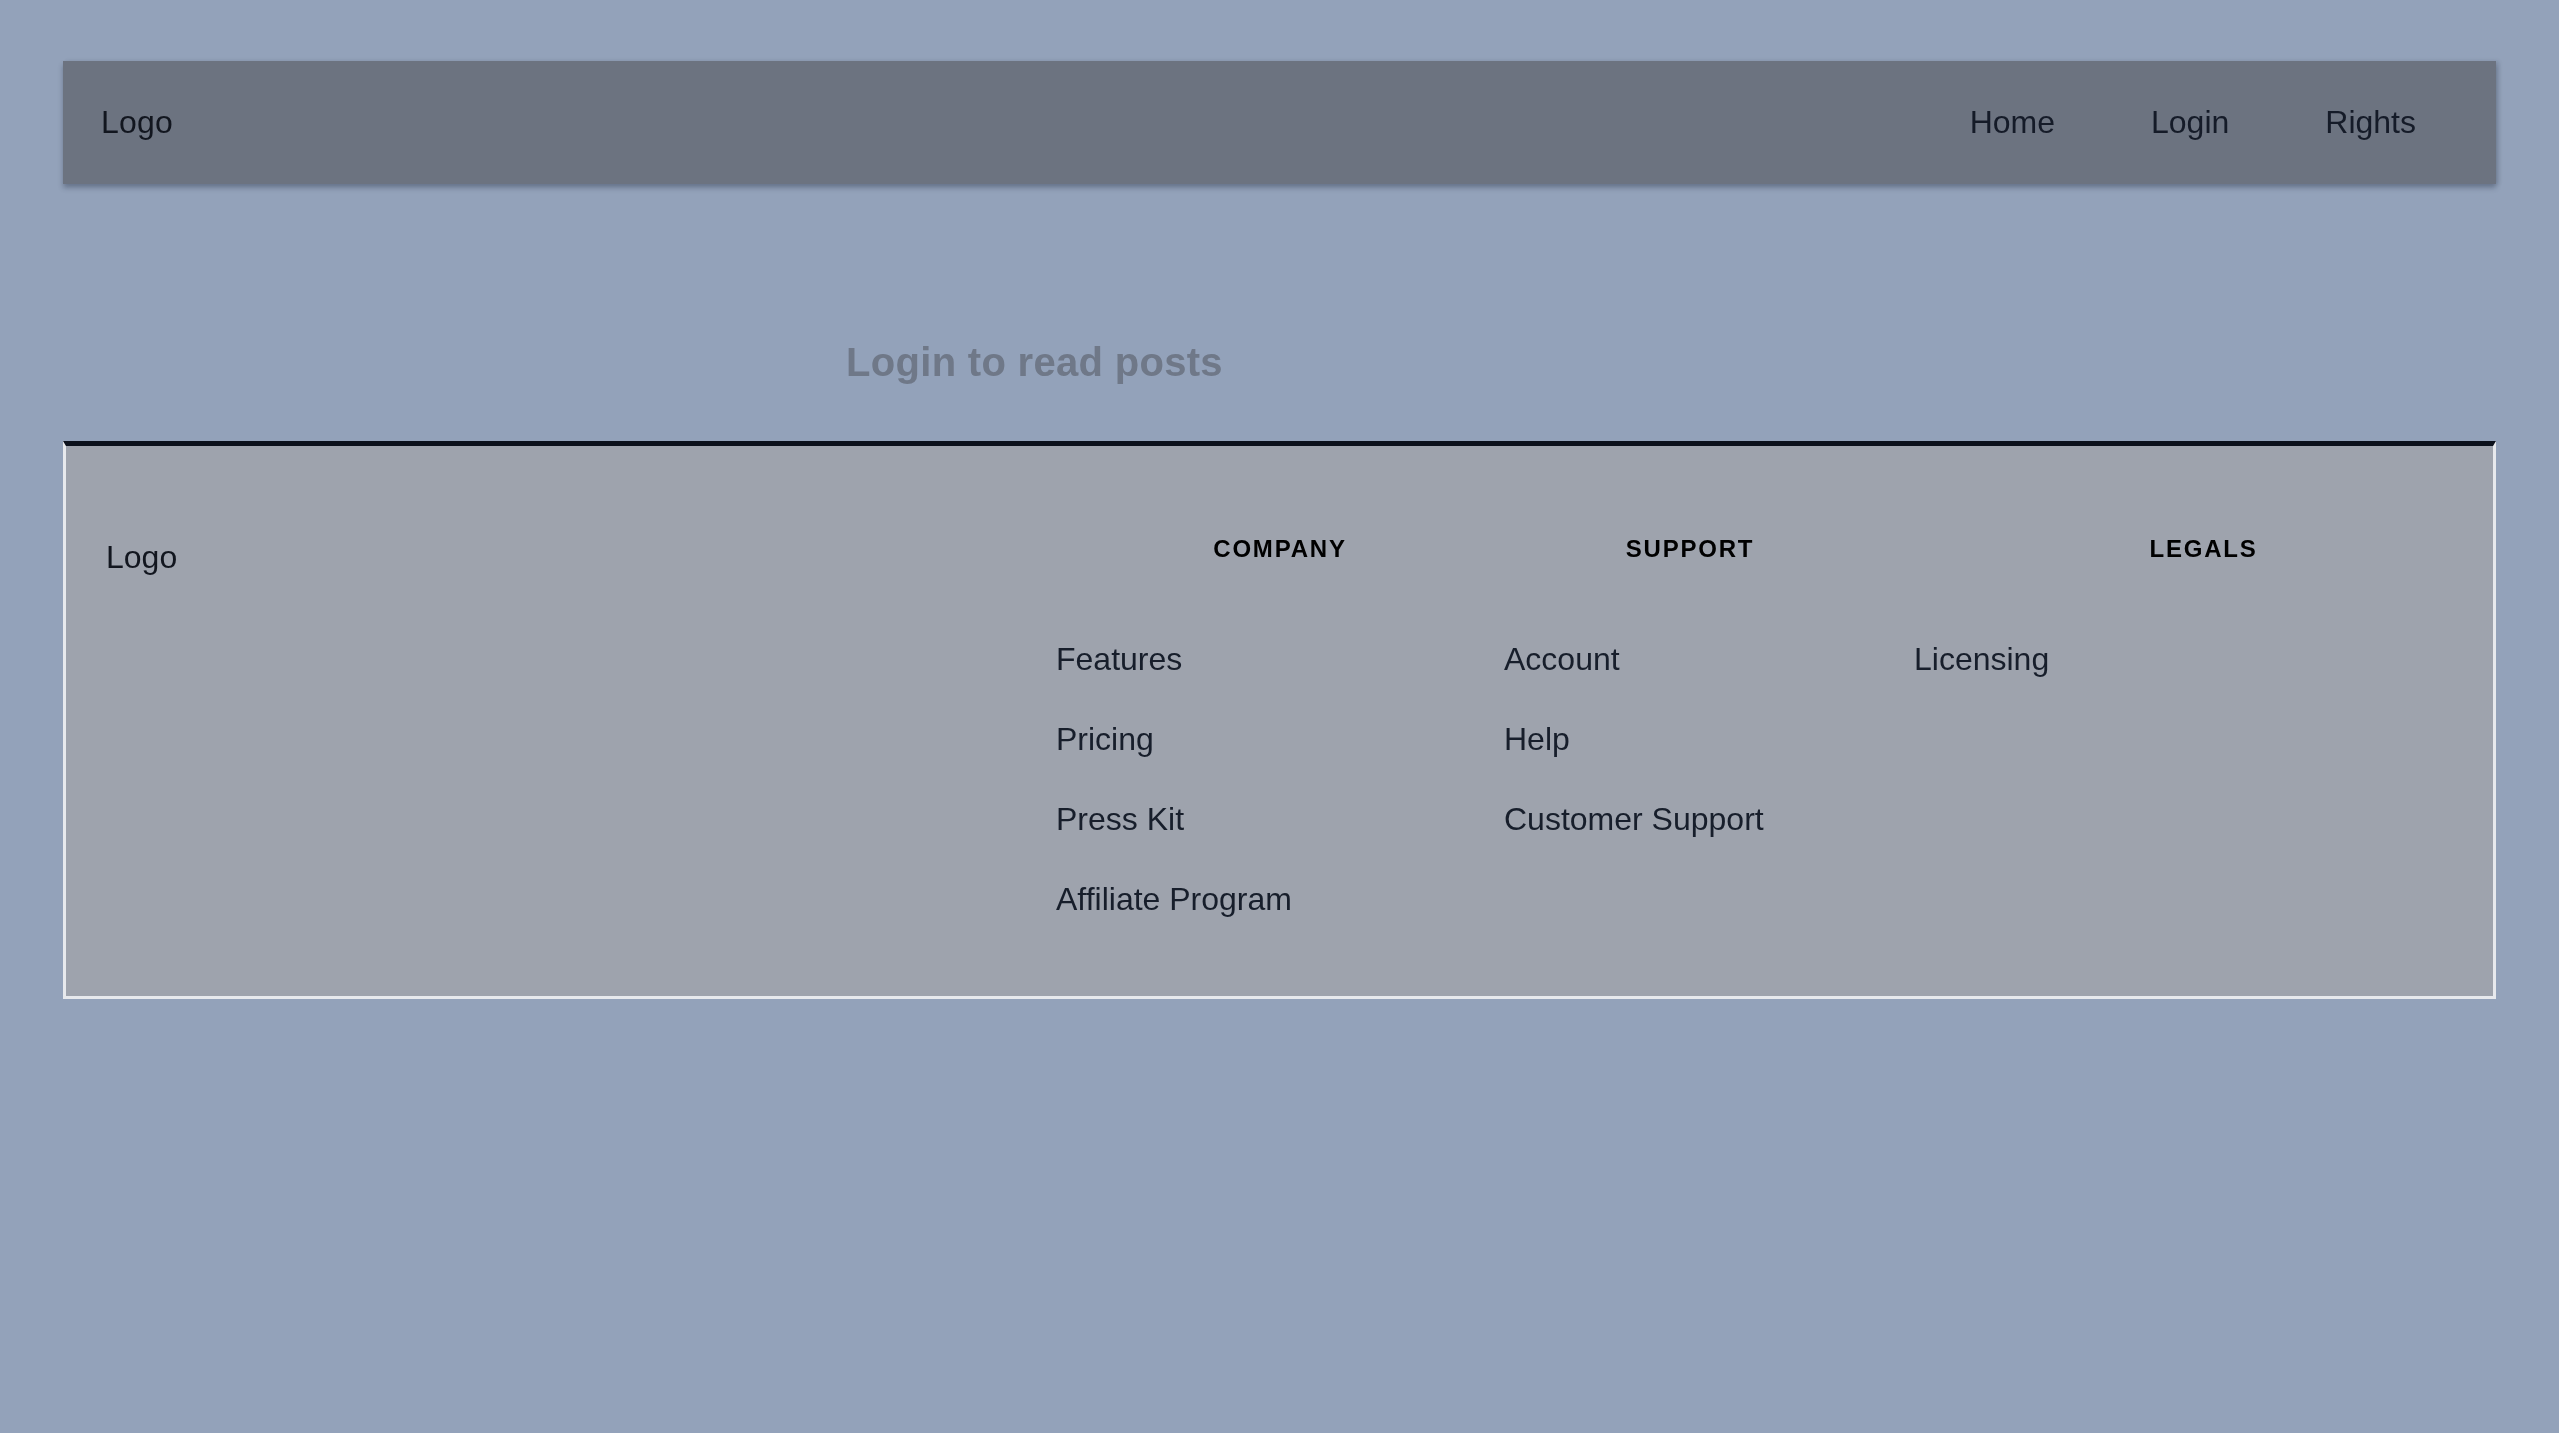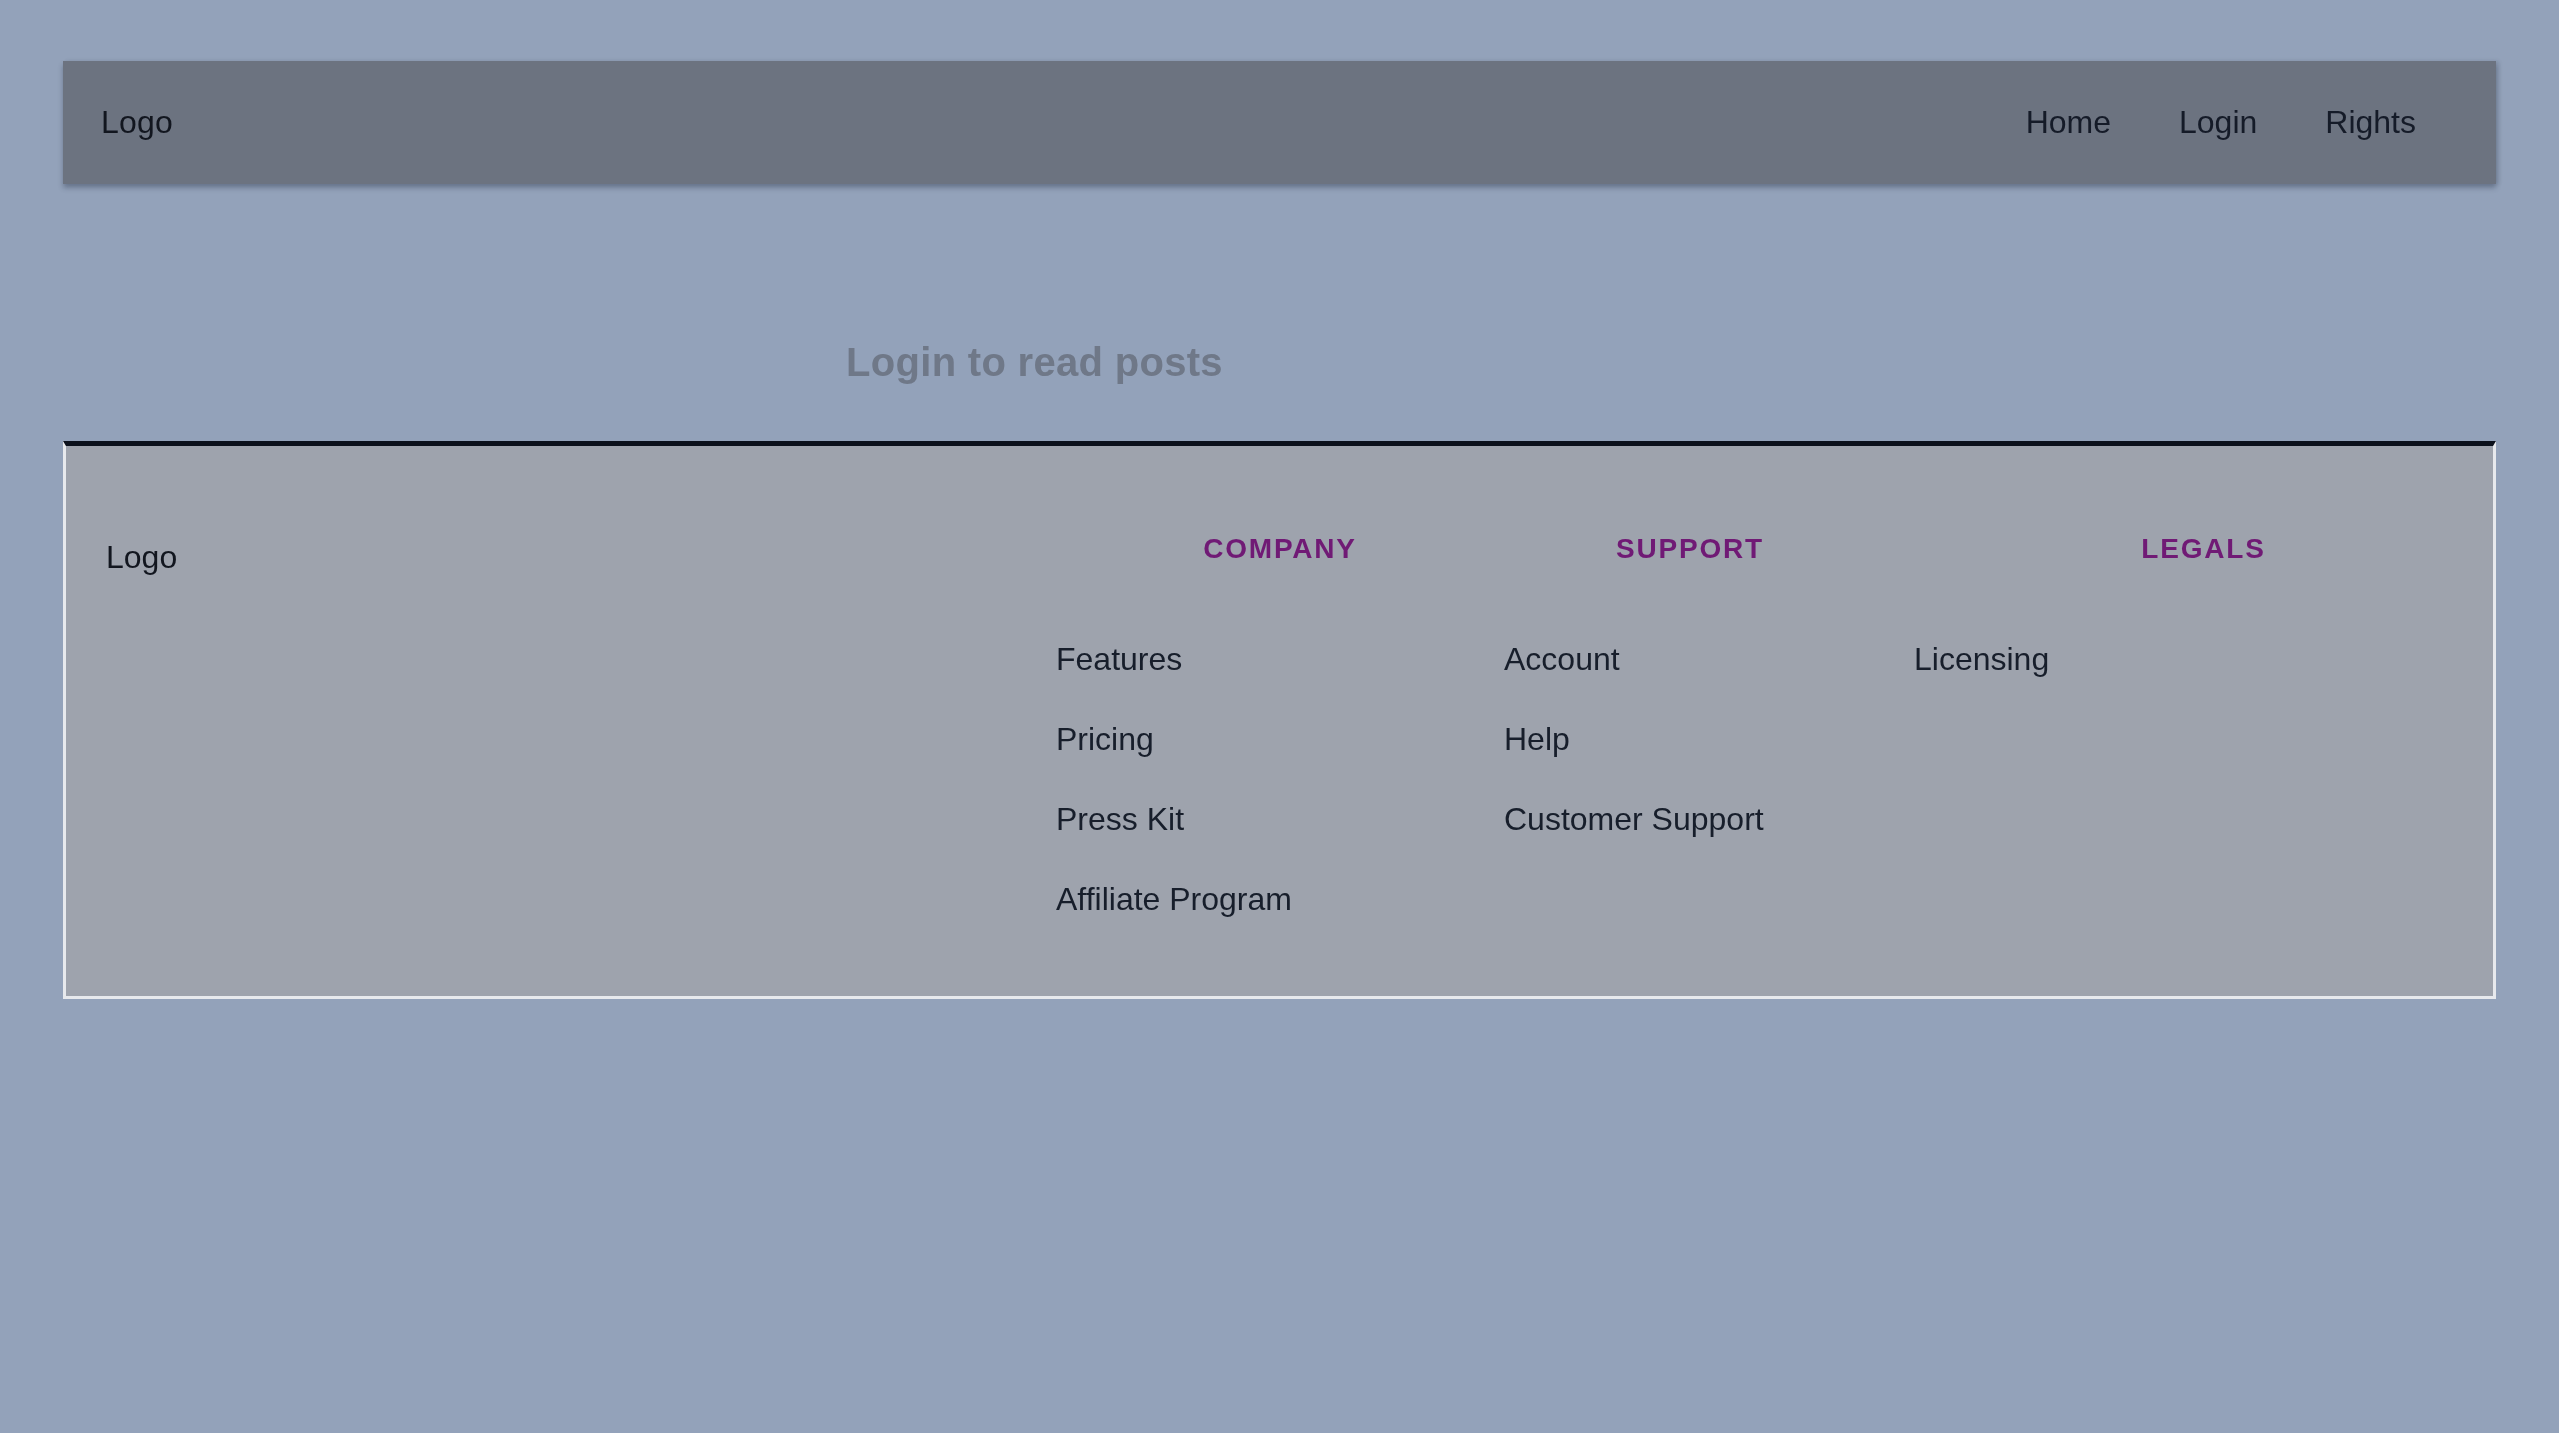--- a/index.html
+++ b/index.html
@@ -35,21 +35,21 @@
     line-height: 39px;
     color: #12161f;
     letter-spacing: 0.2px;
     cursor: pointer;
     align-self: flex-start;
     margin-top: 42px;
   }
   .nav-links {
     display: flex;
     align-items: center;
-    gap: 68px;
+    gap: 96px;
   }
   .nav-link {
     font-size: 32px;
     line-height: 39px;
     color: #151b28;
     cursor: pointer;
     text-decoration: none;
   }
 
   
@@ -101,25 +101,25 @@
     color: #4c5461;
     text-align: center;
   }
   .footer-col {
     text-align: center;
   }
   .footer-col.legals {
     padding-left: 38px;
   }
   .footer-col-title {
-    font-size: 28px;
+    font-size: 24px;
     line-height: 29px;
     font-weight: 600;
     letter-spacing: 1.8px;
-    color: #701a75;
+    color: #000000;
     text-transform: uppercase;
   }
   .footer-links {
     list-style: none;
     margin: 56px 0 0 0;
     padding: 0;
   }
   .footer-links li {
     height: 80px;
     display: flex;

